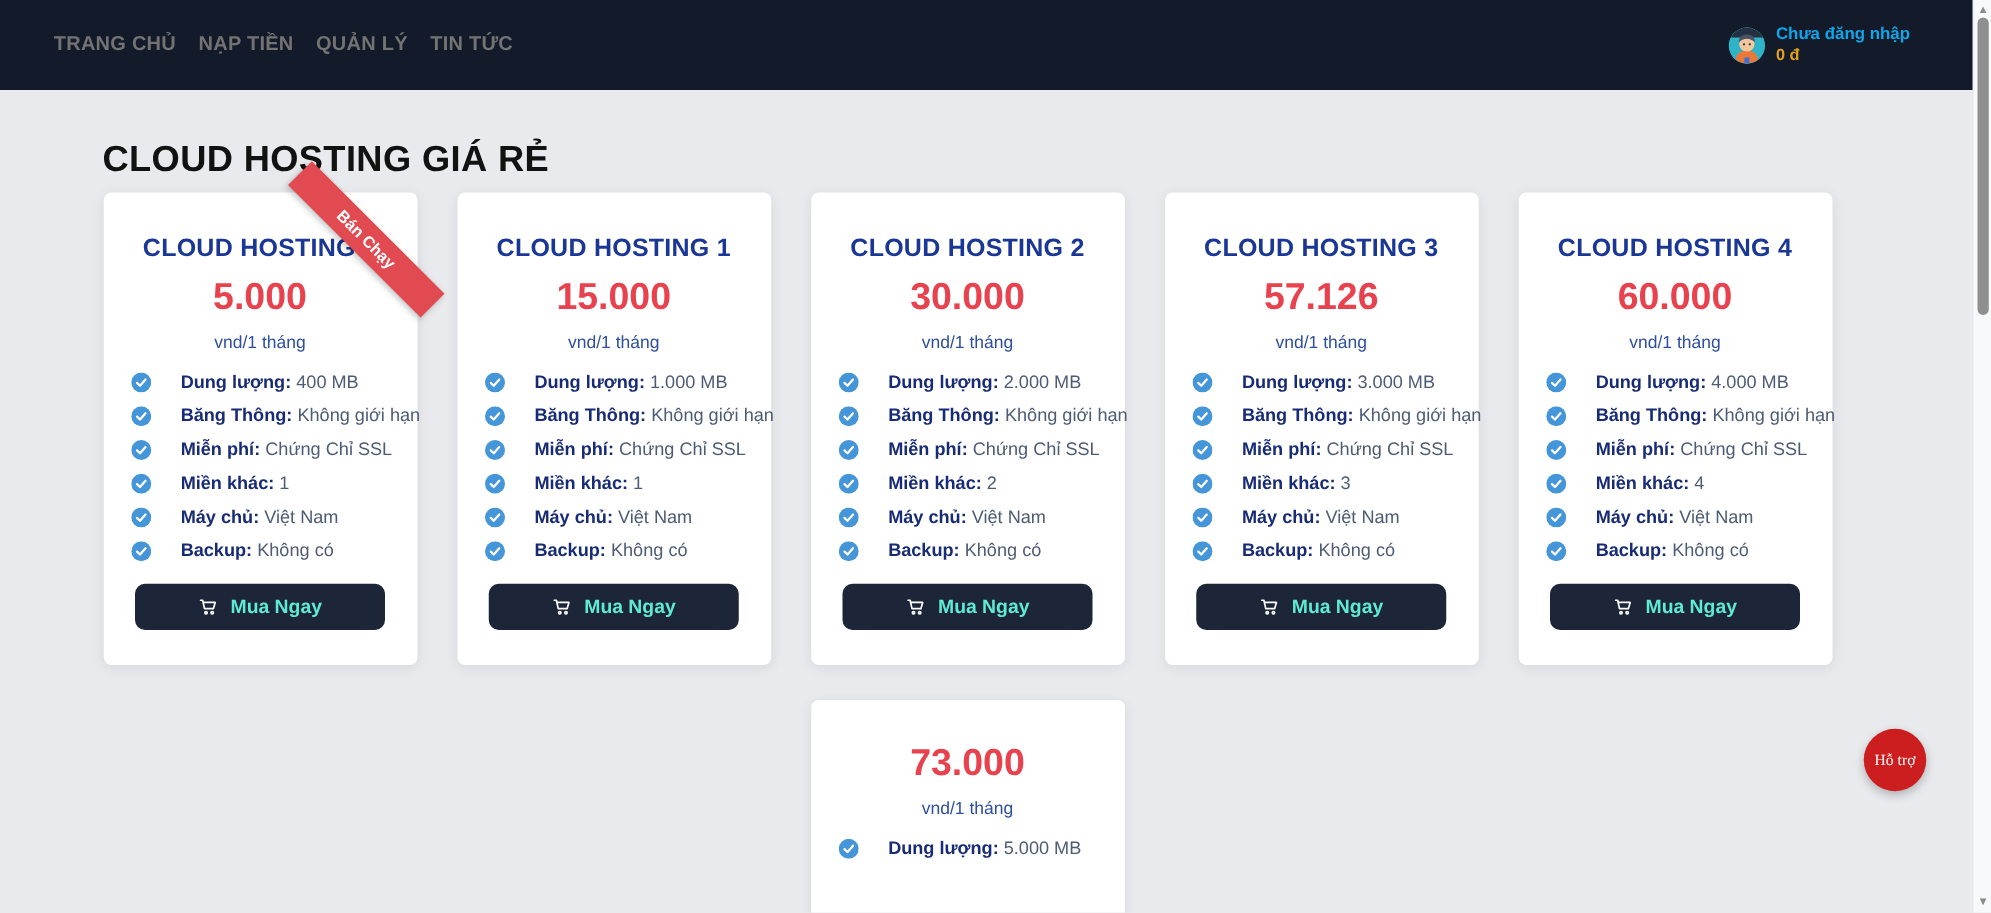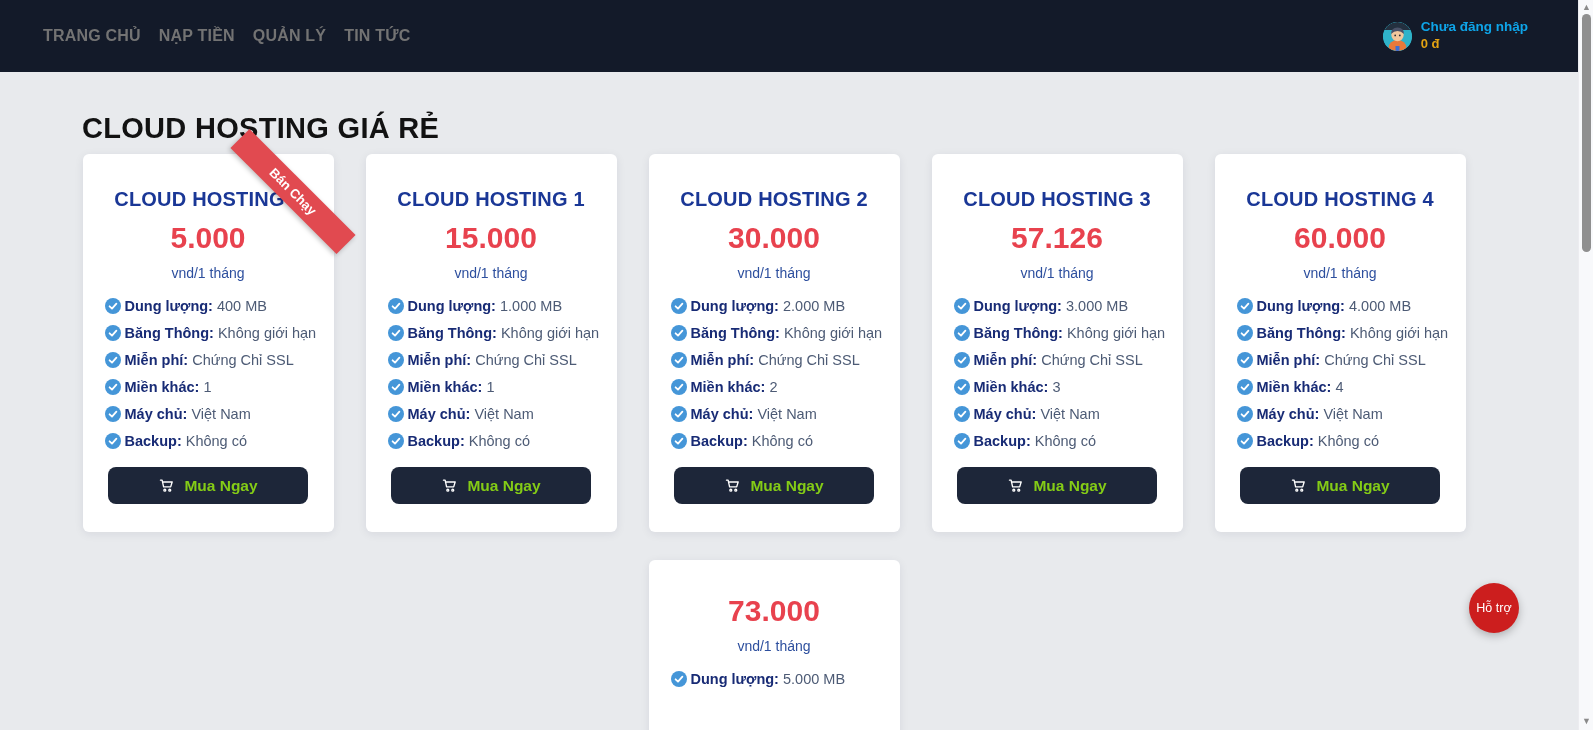--- a/index.html
+++ b/index.html
@@ -76,40 +76,40 @@
     padding:6px 0; box-shadow:0 2px 5px rgba(0,0,0,.25); z-index:2;
   }
   .card-title {
     color:#1a3796; font-size:20px; font-weight:700; margin-top:10px;
     letter-spacing:.2px;
   }
   .price { color:#e8424e; font-size:30px; font-weight:700; margin-top:10px; }
   .period { color:#2d4f9e; font-size:14px; margin-top:10px; }
   .features { list-style:none; text-align:left; margin-top:17px; }
   .features li {
-    display:flex; align-items:center; gap:4px;
+    display:flex; align-items:center; gap:24px;
     font-size:14.5px; margin-bottom:11px; white-space:nowrap;
   }
   .features .chk { display:inline-flex; flex:0 0 auto; }
   .features b { color:#182b75; font-weight:700; }
   .features .val { color:#4d5b75; }
   .buy-btn {
     margin-top:7px; width:200px; height:37px; border:none;
-    background:#1d2639; color:#84cc16; font-weight:700; font-size:15.5px;
+    background:#1d2639; color:#5eead4; font-weight:700; font-size:15.5px;
     font-family:"Liberation Sans", sans-serif;
     border-radius:8px; cursor:pointer;
     display:inline-flex; align-items:center; justify-content:center; gap:9px;
   }
 
   
   .support-btn {
-    position:fixed; right:74px; bottom:97px; width:50px; height:50px;
+    position:fixed; right:52px; bottom:97px; width:50px; height:50px;
     border-radius:50%; background:#cc1e1e; border:none; cursor:pointer;
     color:#ffffff; font-size:12.5px; font-weight:400;
-    font-family:Liberation Sans, sans-serif;
+    font-family:Liberation Serif, serif;
     box-shadow:0 3px 8px rgba(0,0,0,.25);
     display:flex; align-items:center; justify-content:center;
   }
 
   
   .scrollbar {
     position:fixed; top:0; right:0; width:15px; height:730px;
     background:#f8f9fb; border-left:1px solid #ececf0;
   }
   .sb-arrow {

